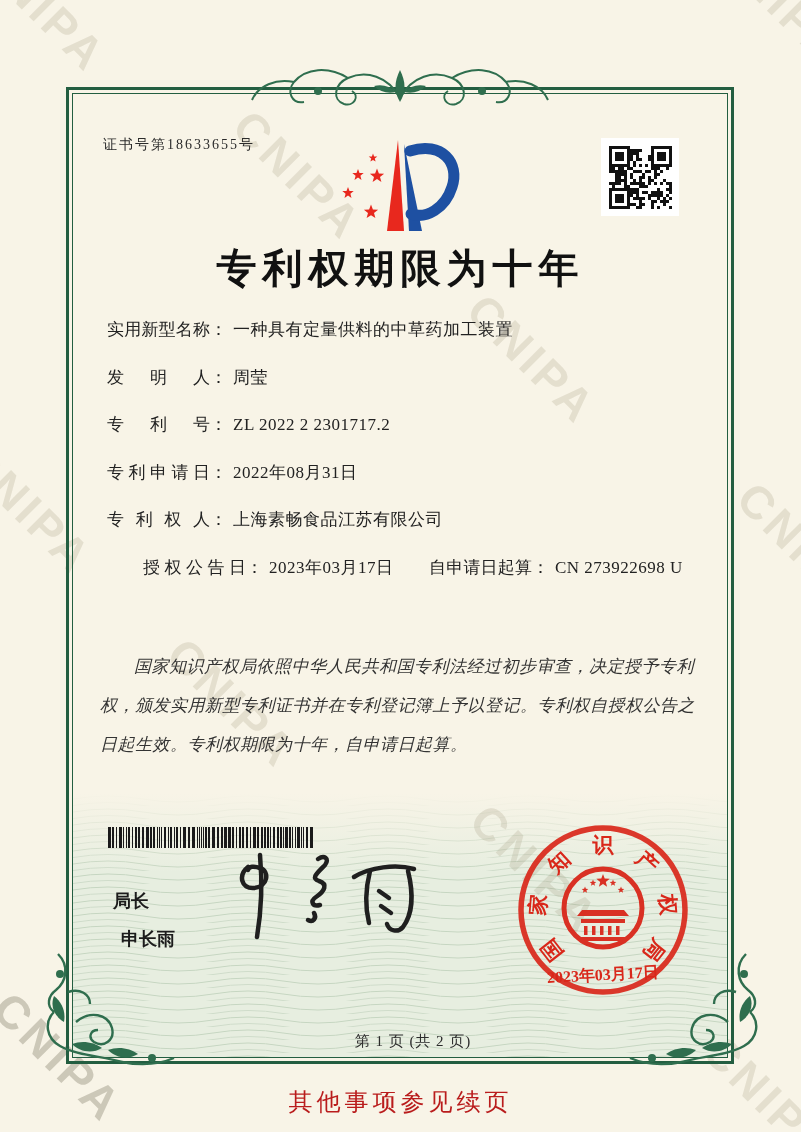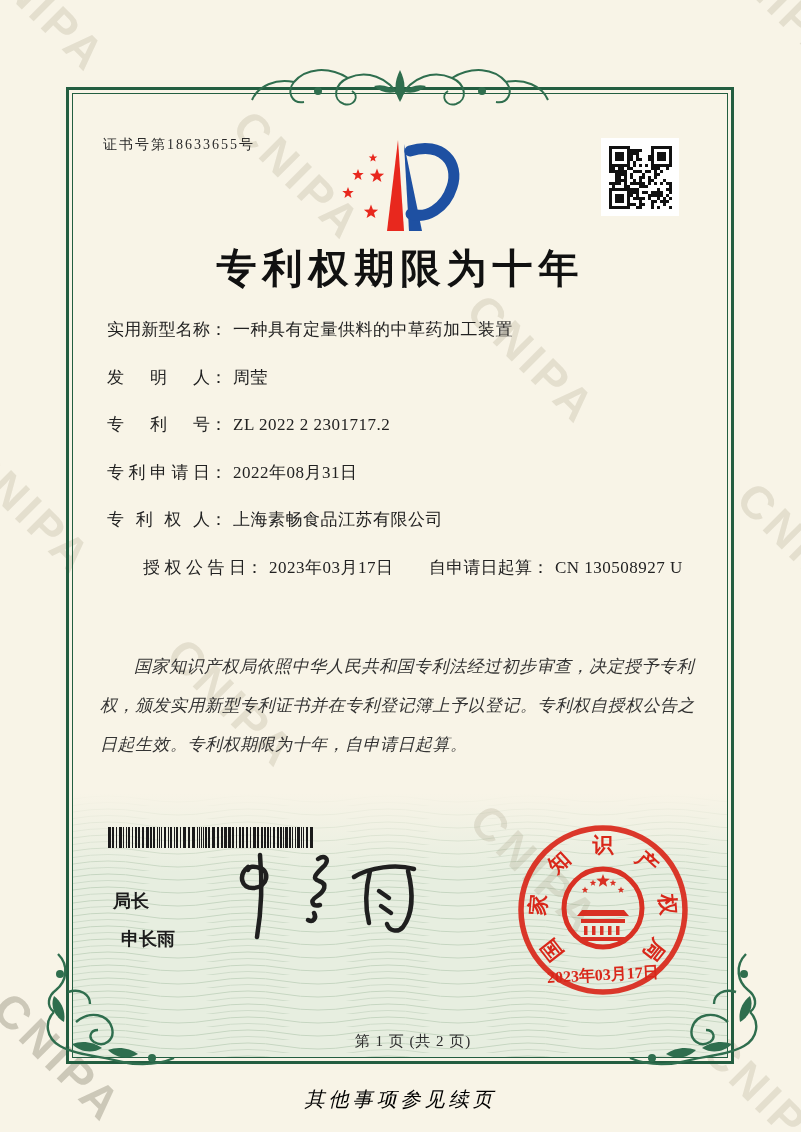--- a/index.html
+++ b/index.html
@@ -63,21 +63,21 @@
   .signer-name{position:absolute;left:113px;top:927px;font-size:18px;font-weight:bold;
       font-family:"Liberation Sans","DejaVu Sans",sans-serif;color:#1c1c1c;padding-left:8px;}
   .signature{position:absolute;left:218px;top:843px;}
 
   .seal{position:absolute;left:513px;top:820px;}
   .seal text{font-family:"Liberation Serif","DejaVu Serif",serif;}
 
   .page-info{position:absolute;left:0;right:0;top:1032px;text-align:center;
       font-size:15px;color:#2b2b2b;letter-spacing:1px;z-index:5;margin-left:25px;}
   .cont-note{position:absolute;left:0;right:0;top:1086px;text-align:center;
-      font-size:20px;color:#000000;font-style:italic;letter-spacing:4px;z-index:5;}
+      font-size:24px;color:#b91c1c;letter-spacing:4px;z-index:5;}
 </style>
 </head>
 <body>
 
 <div class="page">
 
   <div class="wm" style="left:-38px;top:-20px;">CNIPA</div>
   <div class="wm" style="left:700px;top:-26px;">CNIPA</div>
   <div class="wm" style="left:218px;top:148px;">CNIPA</div>
   <div class="wm" style="left:452px;top:332px;">CNIPA</div>
@@ -194,21 +194,21 @@
         <span class="flabel">专利申请日</span><span class="colon">：</span><span class="fvalue">2022年08月31日</span>
       </div>
       <div class="field-row">
         <span class="flabel">专利权人</span><span class="colon">：</span><span class="fvalue">上海素畅食品江苏有限公司</span>
       </div>
       <div class="field-row split">
         <span class="cell1">
           <span class="flabel">授权公告日</span><span class="colon">：</span><span class="fvalue">2023年03月17日</span>
         </span>
         <span>
-          <span class="flabel">自申请日起算</span><span class="colon">：</span><span class="fvalue">CN 130508927 U</span>
+          <span class="flabel">自申请日起算</span><span class="colon">：</span><span class="fvalue">CN 273922698 U</span>
         </span>
       </div>
     </div>
 
     <div class="legal">
       <p>国家知识产权局依照中华人民共和国专利法经过初步审查，决定授予专利权，颁发实用新型专利证书并在专利登记簿上予以登记。专利权自授权公告之日起生效。专利权期限为十年，自申请日起算。</p>
     </div>
 
     <svg class="barcode" id="barcode-svg" width="212" height="21" viewBox="0 0 212 21">
         <path d="M0 0h3v21h-3zM4 0h2v21h-2zM8 0h1v21h-1zM11 0h3v21h-3zM15 0h1v21h-1zM18 0h1v21h-1zM20 0h2v21h-2zM24 0h1v21h-1zM27 0h2v21h-2zM30 0h2v21h-2zM34 0h2v21h-2zM38 0h3v21h-3zM42 0h2v21h-2zM45 0h2v21h-2zM49 0h1v21h-1zM51 0h1v21h-1zM53 0h1v21h-1zM56 0h2v21h-2zM60 0h1v21h-1zM62 0h2v21h-2zM66 0h1v21h-1zM68 0h2v21h-2zM72 0h1v21h-1zM75 0h3v21h-3zM80 0h2v21h-2zM84 0h3v21h-3zM89 0h1v21h-1zM91 0h1v21h-1zM93 0h1v21h-1zM95 0h1v21h-1zM97 0h2v21h-2zM100 0h2v21h-2zM104 0h3v21h-3zM109 0h2v21h-2zM113 0h2v21h-2zM116 0h3v21h-3zM120 0h3v21h-3zM124 0h2v21h-2zM128 0h1v21h-1zM131 0h2v21h-2zM134 0h2v21h-2zM138 0h2v21h-2zM142 0h1v21h-1zM145 0h3v21h-3zM149 0h2v21h-2zM153 0h2v21h-2zM156 0h2v21h-2zM159 0h2v21h-2zM162 0h1v21h-1zM165 0h2v21h-2zM169 0h2v21h-2zM172 0h2v21h-2zM175 0h1v21h-1zM177 0h3v21h-3zM181 0h2v21h-2zM184 0h1v21h-1zM187 0h1v21h-1zM189 0h3v21h-3zM193 0h1v21h-1zM195 0h1v21h-1zM198 0h2v21h-2zM202 0h3v21h-3z" fill="#1a1a1a"></path>

